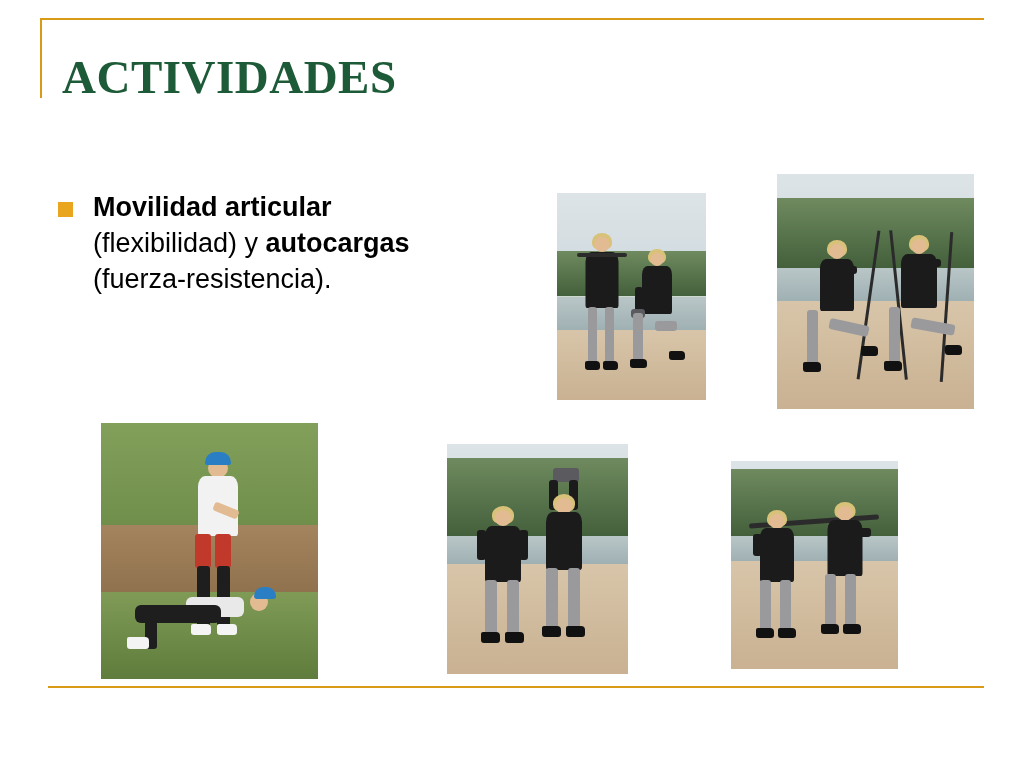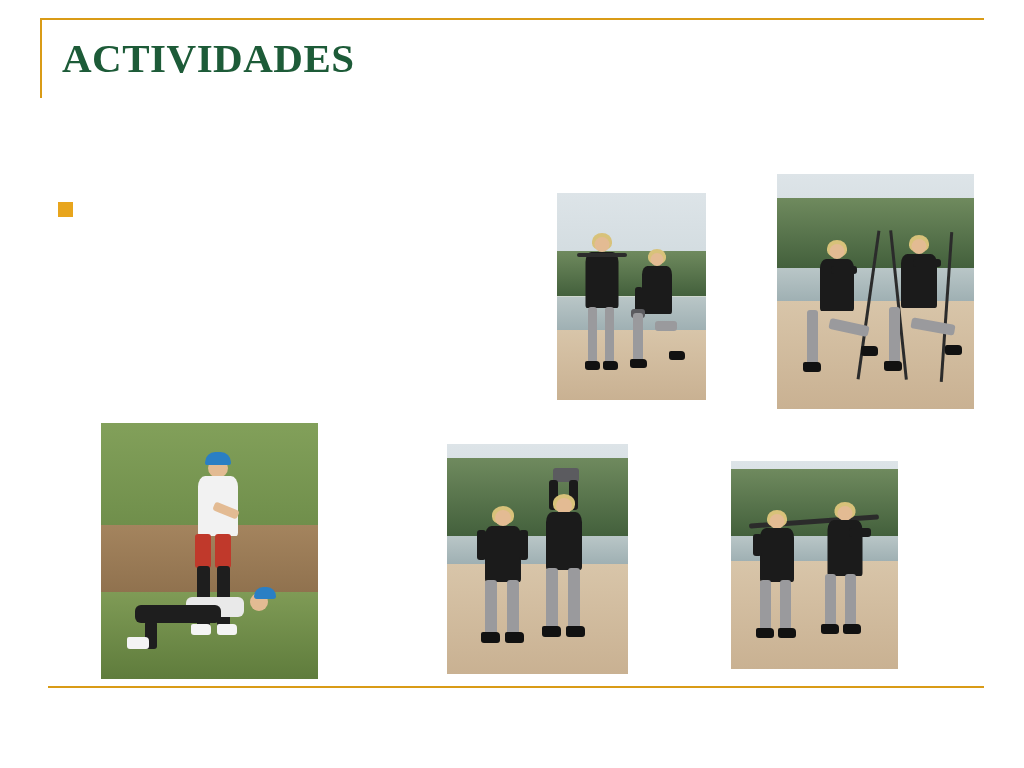--- a/index.html
+++ b/index.html
@@ -40,24 +40,24 @@
     position: absolute;
     left: 48px;
     top: 686px;
     width: 936px;
     height: 2px;
     background: #d99b16;
   }
   .slide-title {
     position: absolute;
     left: 62px;
-    top: 34px;
+    top: 50px;
     font-family: "Liberation Serif", serif;
     font-weight: bold;
-    font-size: 41px;
+    font-size: 47px;
     letter-spacing: 0.5px;
     color: #1d5b38;
     white-space: nowrap;
   }
 
   
   .bullet-block {
     position: absolute;
     left: 58px;
     top: 190px;
@@ -180,20 +180,23 @@
 
 <div class="slide">
 
   <div class="top-rule"></div>
   <div class="title-vrule"></div>
 
   <div class="slide-title">ACTIVIDADES</div>
 
   <div class="bullet-block">
     <div class="bullet-marker"></div>
+    <div class="bullet-text">
+      <b>Movilidad articular</b><span> (flexibilidad) y </span><b>autocargas</b><span> (fuerza-resistencia).</span>
+    </div>
   </div>
 
   <div class="photo" style="left:557px; top:193px; width:149px; height:207px;">
     <div class="ph-sky" style="height:42%"></div>
     <div class="ph-trees" style="top:28%; height:22%"></div>
     <div class="ph-water" style="top:50%; height:16%"></div>
     <div class="ph-sand" style="height:34%"></div>
     <div class="fig" style="left:22px; width:46px; height:150px;">
       <div class="hair" style="top:0; width:20px; height:17px;"></div>
       <div class="head" style="top:4px; width:15px; height:15px;"></div>

